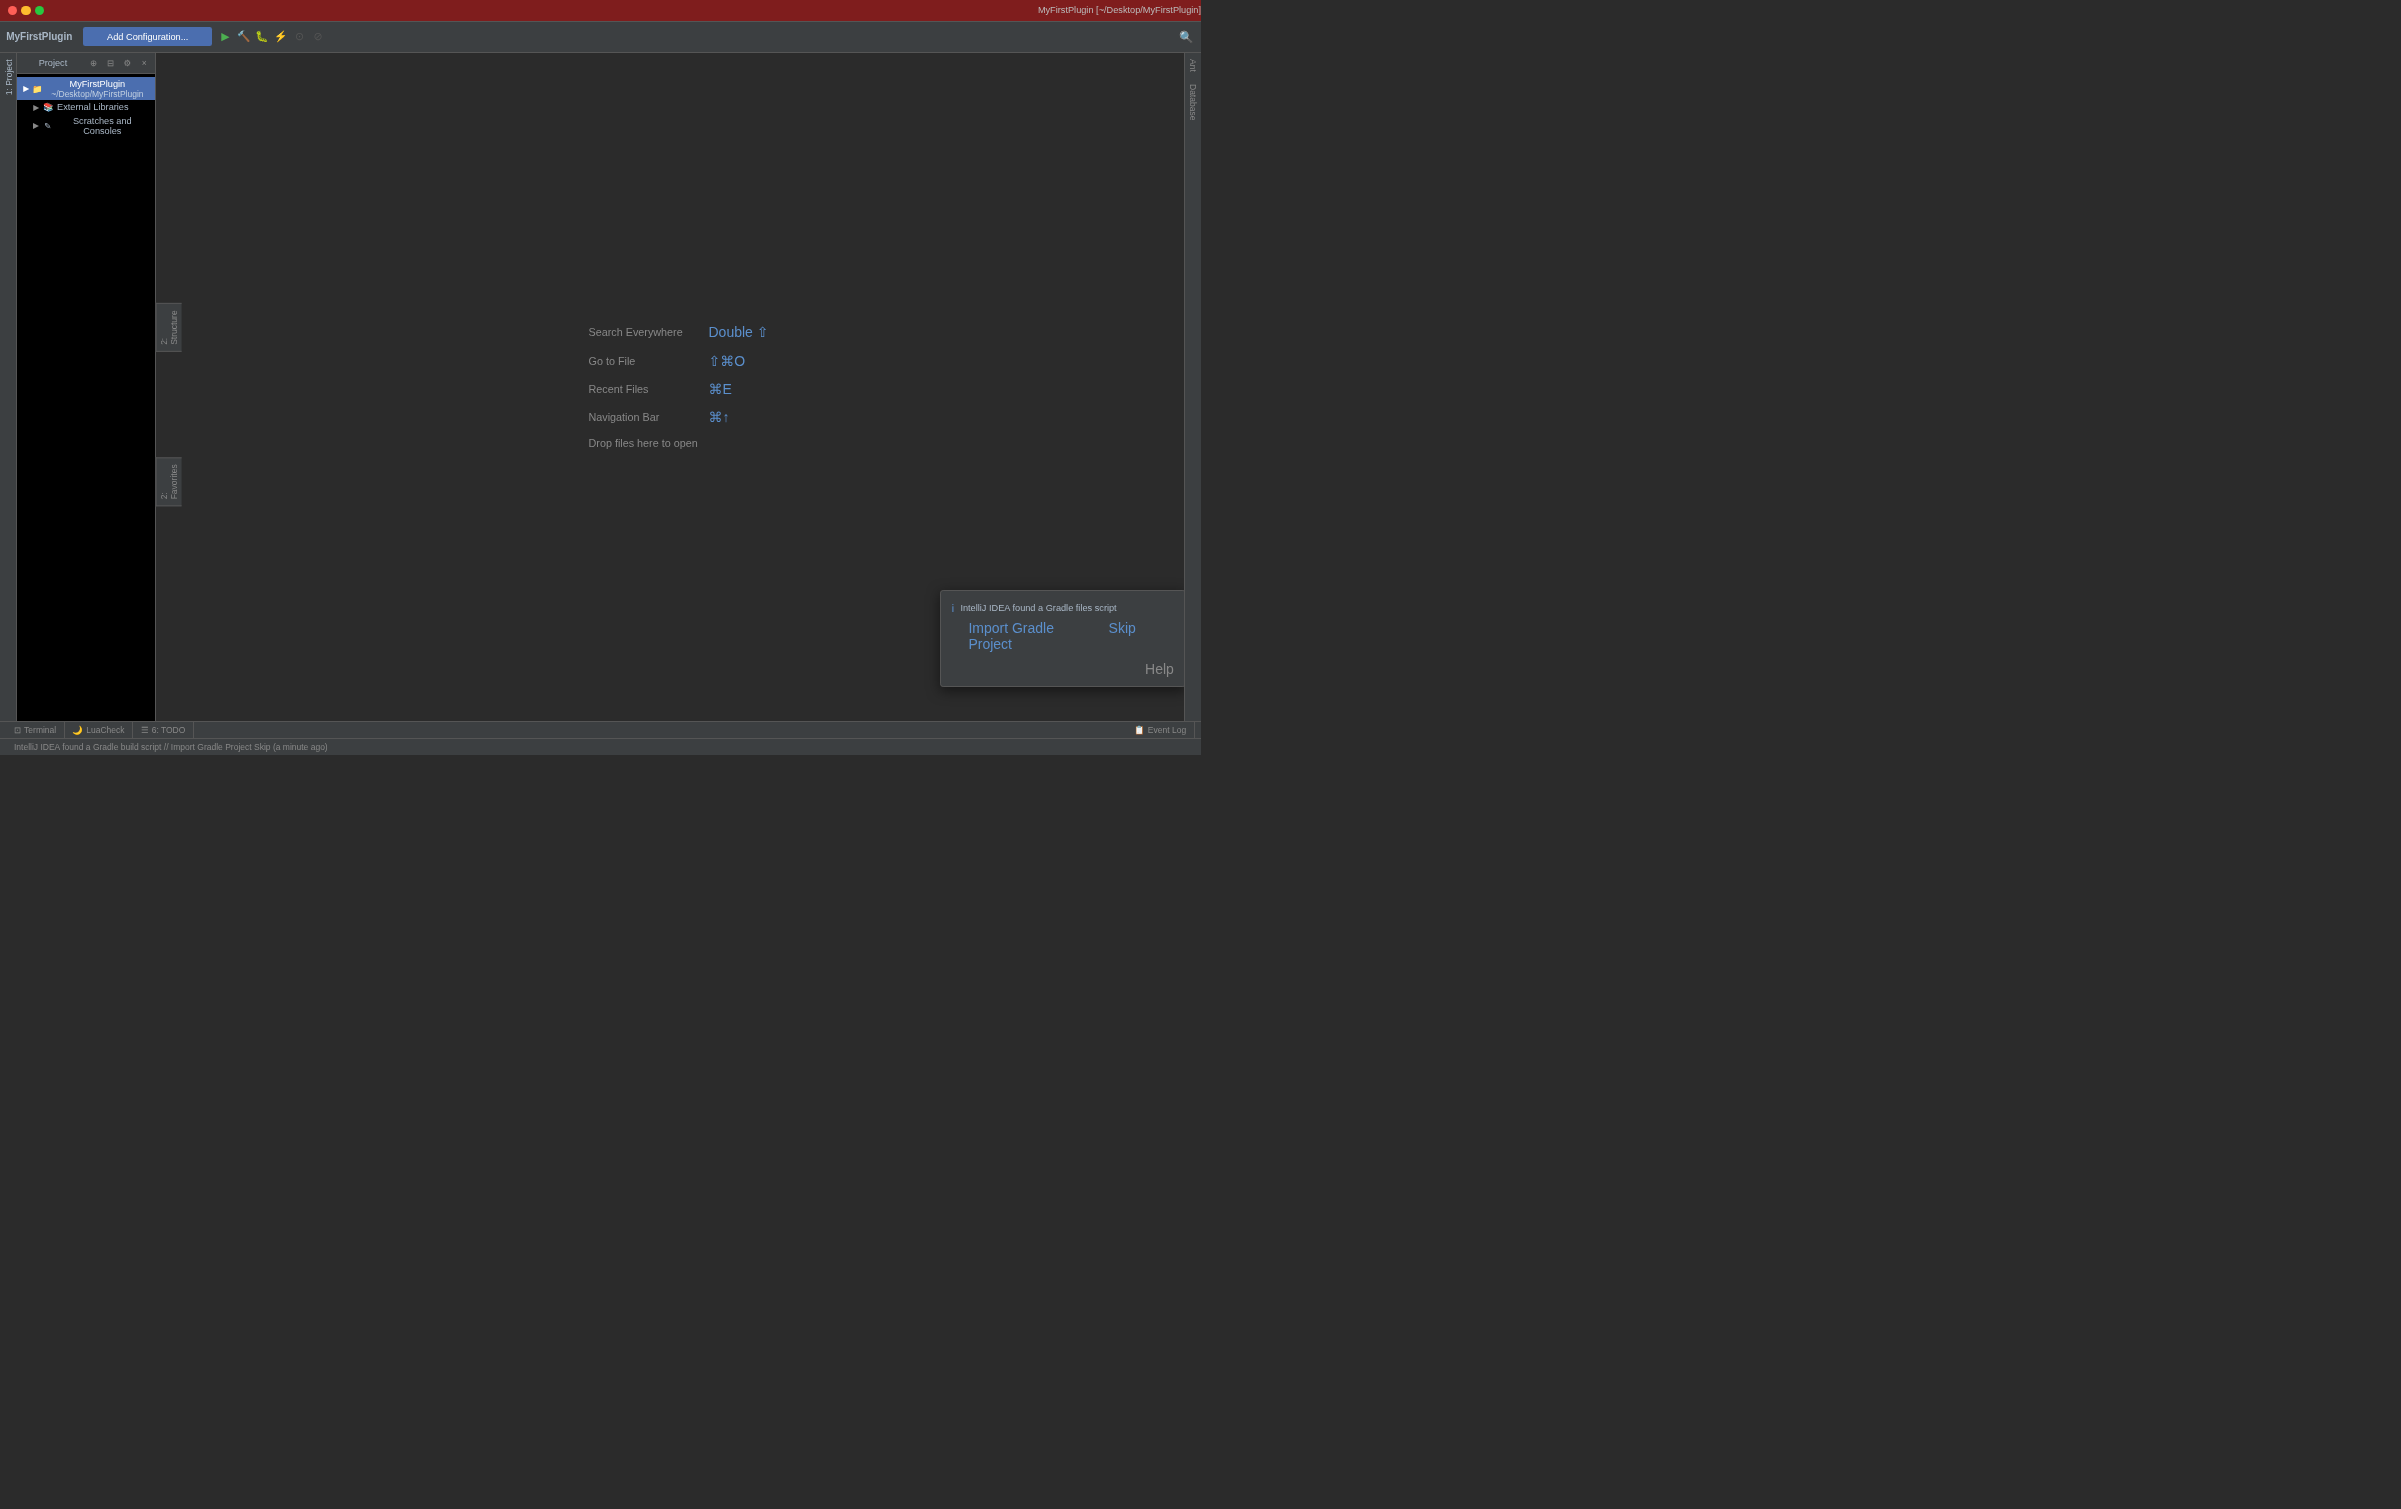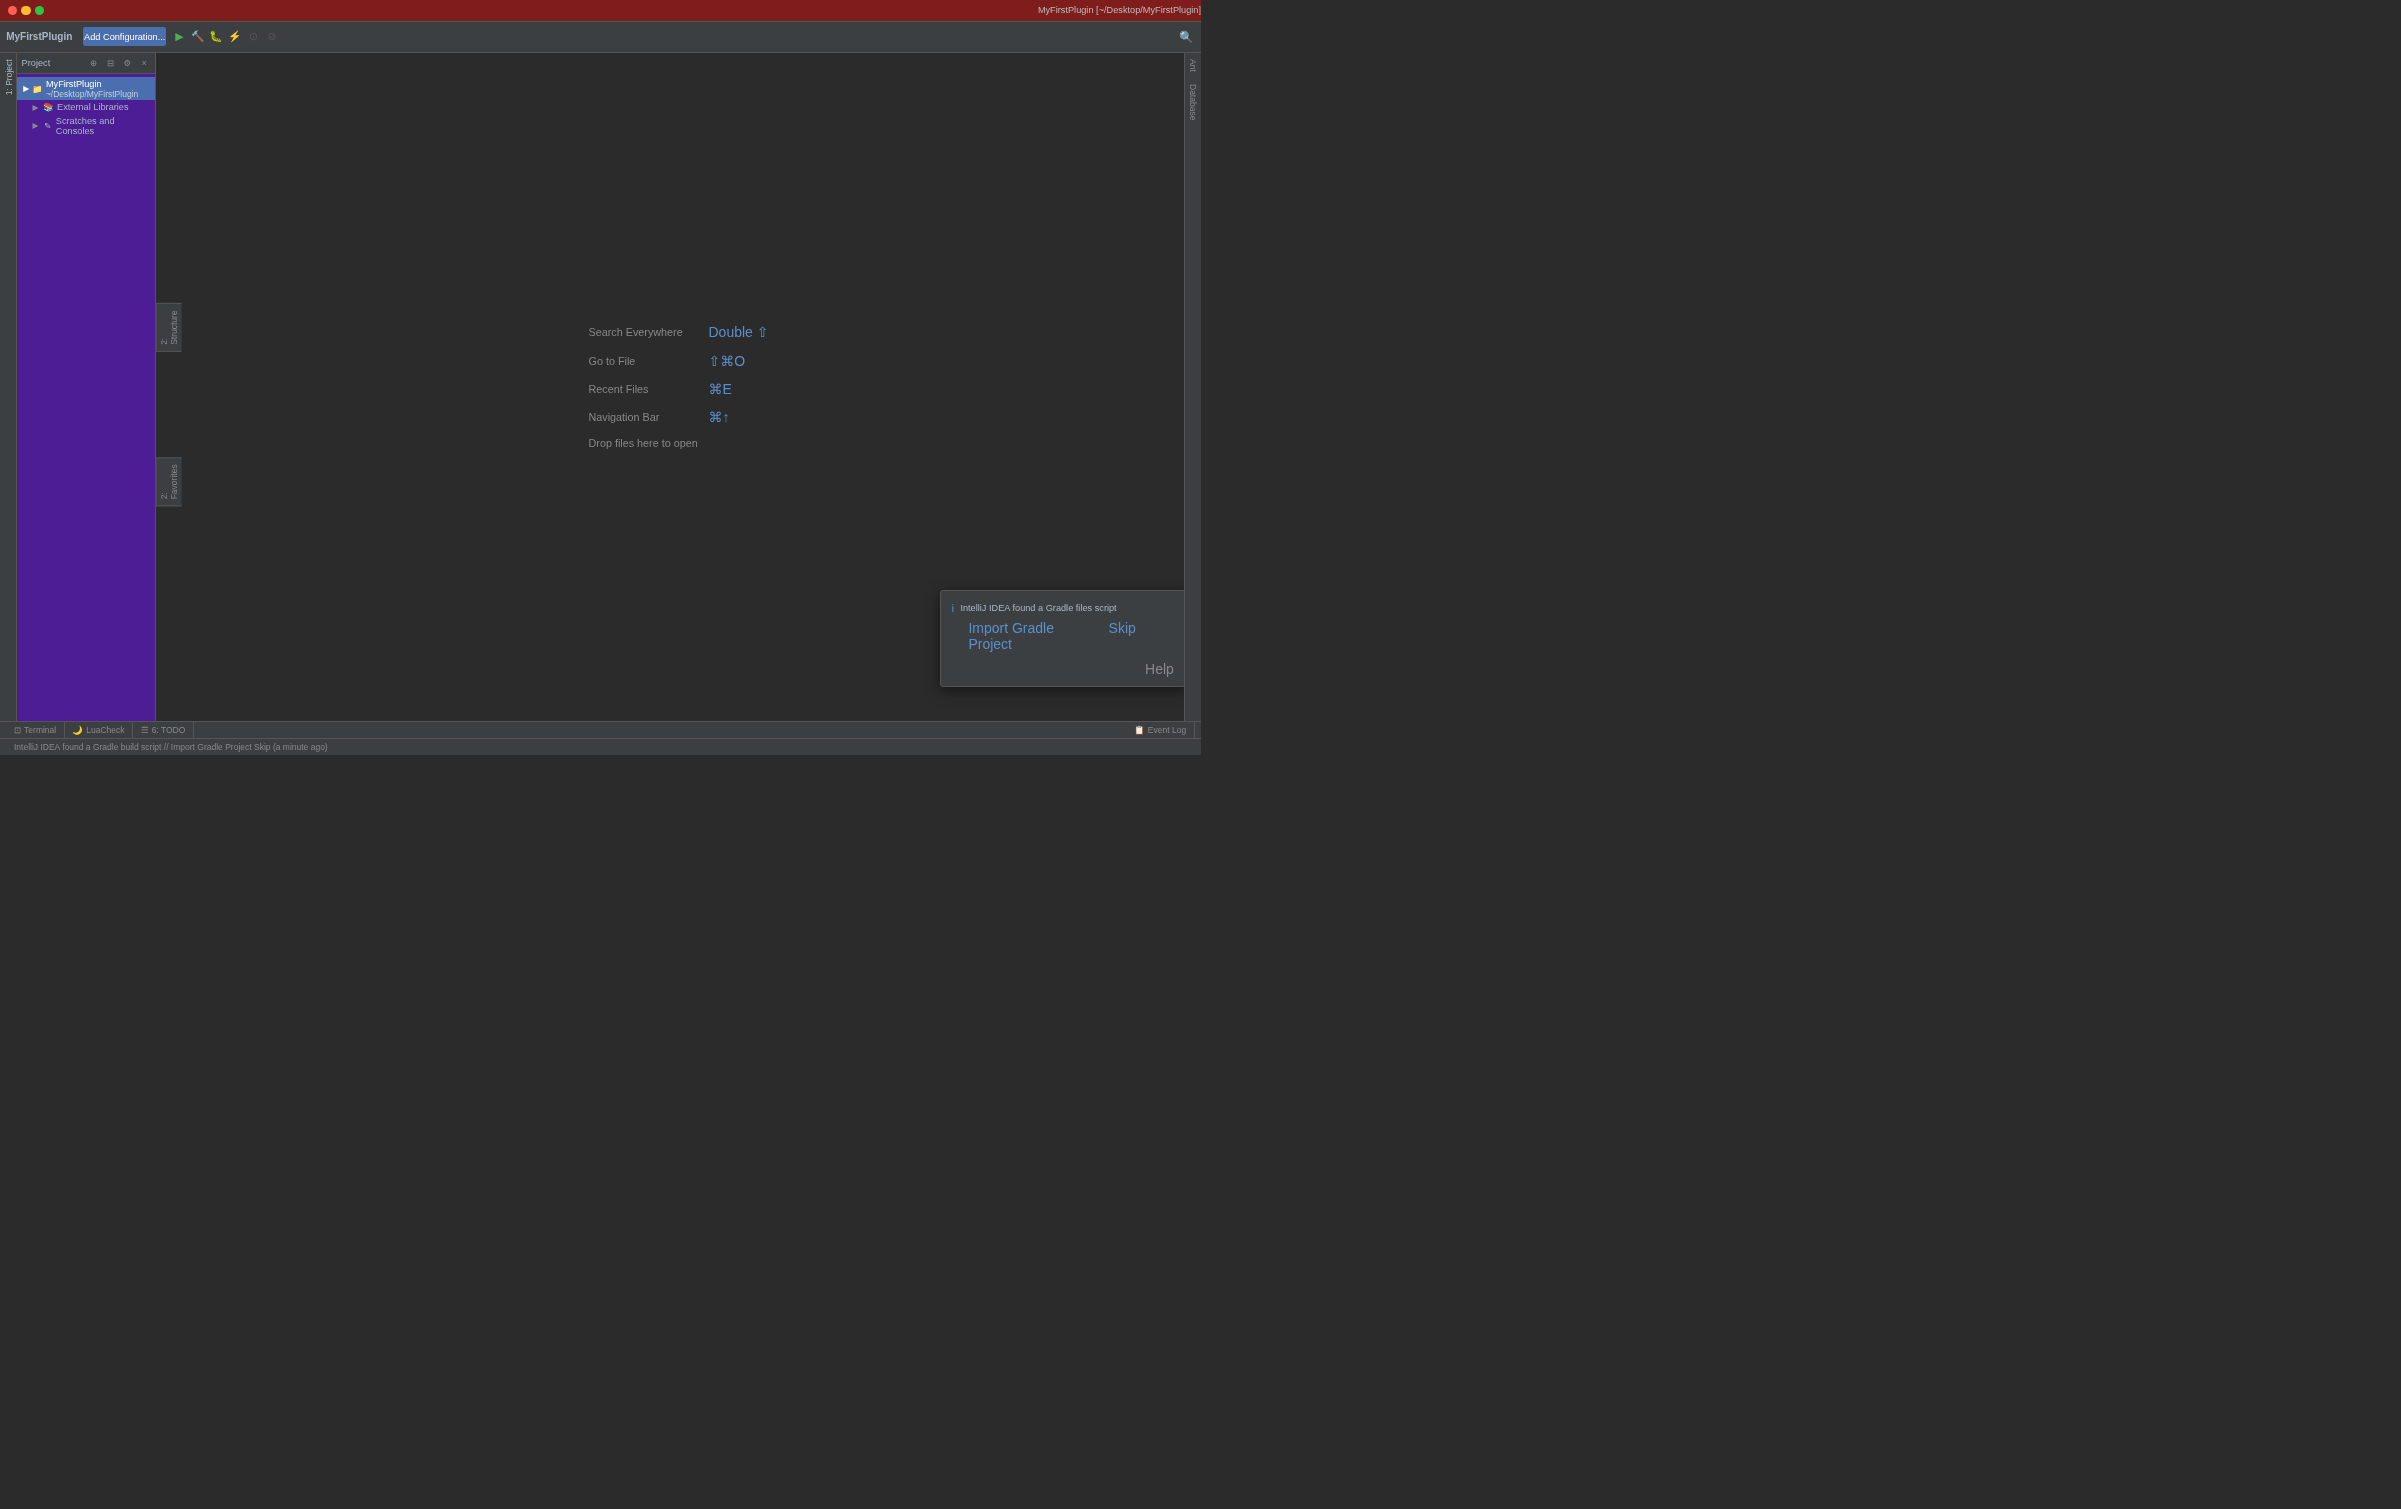--- a/index.html
+++ b/index.html
@@ -65,24 +65,25 @@
       cursor: pointer;
       white-space: nowrap;
     }
     .side-tab.active {
       color: #a9b7c6;
     }
 
     
     .project-panel {
       width: 139px;
-      background: #4c1d95;
+      background: #000000;
       border-right: 0.8px solid #555;
       display: flex;
       flex-direction: column;
+      text-align: center;
     }
     .project-panel-header {
       height: 21.6px;
       background: #3c3f41;
       display: flex;
       align-items: center;
       padding: 0 4.6px;
       border-bottom: 0.8px solid #555;
       gap: 3.1px;
     }
@@ -229,21 +230,21 @@
       cursor: pointer;
       display: flex;
       align-items: center;
       gap: 3.1px;
       border-radius: 2.3px;
     }
     .toolbar-btn.primary {
       background: #4b6eaf;
       color: #fff;
       border-radius: 2.3px;
-      padding: 0 1px;
+      padding: 0 24px;
     }
     .run-icons {
       display: flex;
       gap: 1.5px;
       align-items: center;
     }
     .run-icon {
       width: 17px;
       height: 17px;
       display: flex;

